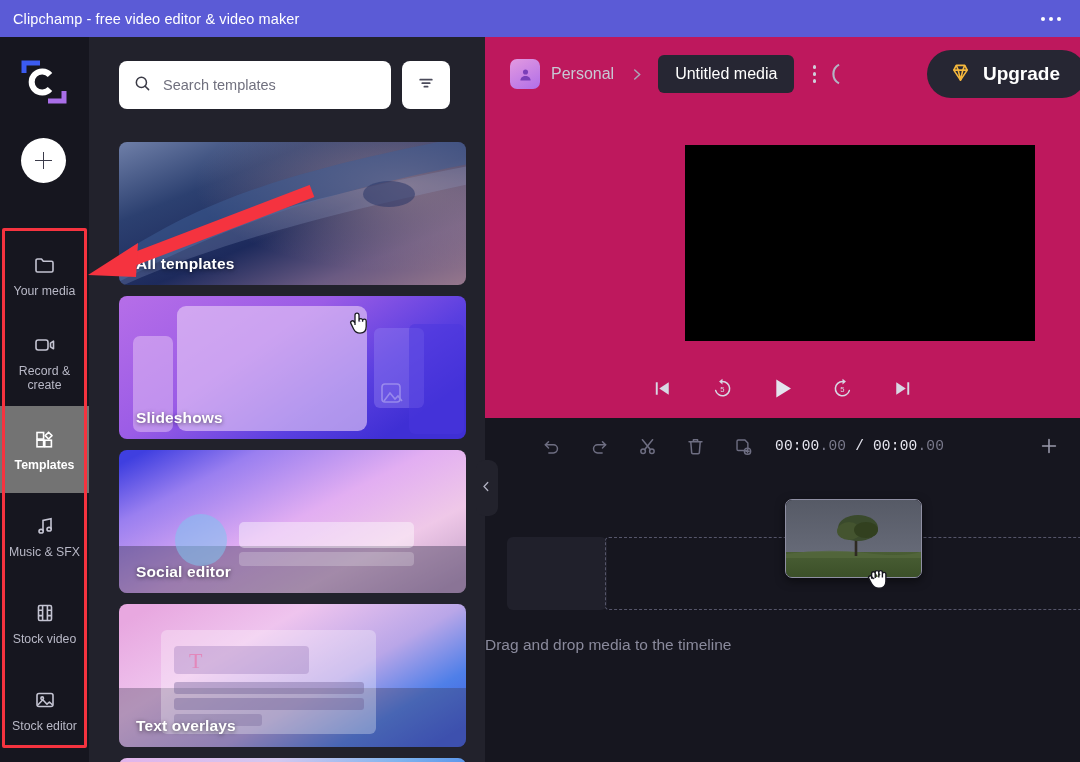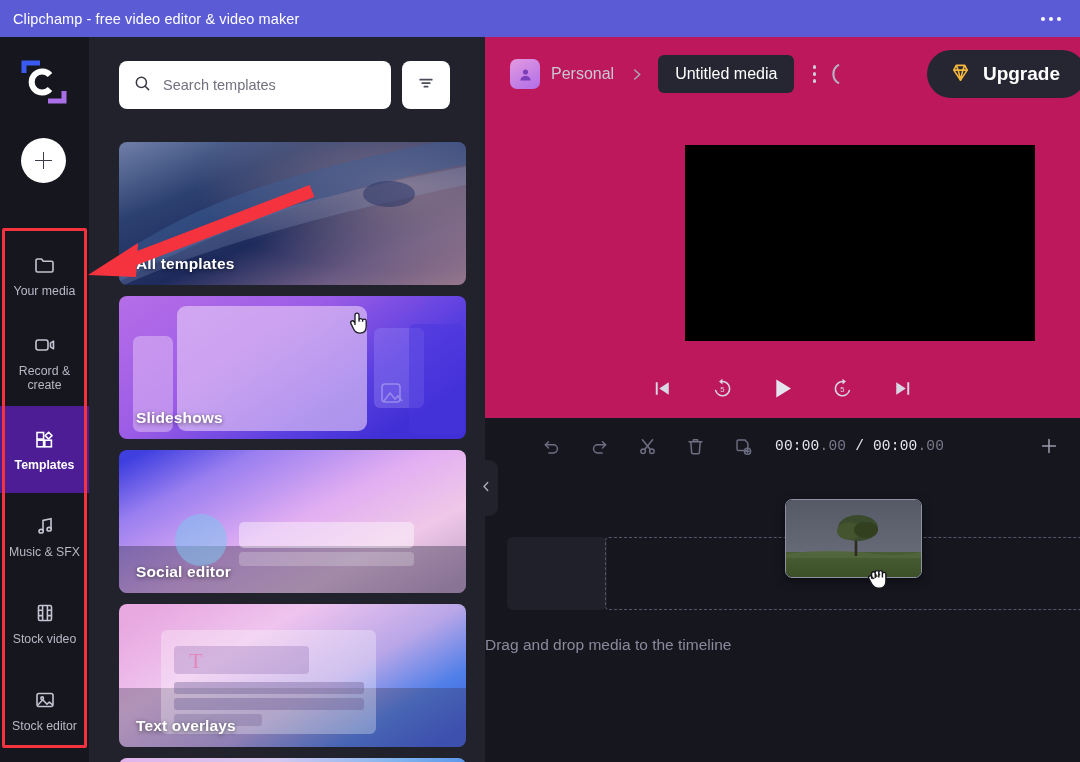--- a/index.html
+++ b/index.html
@@ -46,21 +46,21 @@
   .addbtn:before { width: 17px; height: 1.6px; }
   .addbtn:after { width: 1.6px; height: 17px; }
 
   .rail-items { position: absolute; left: 0; top: 195px; width: 89px; }
   .rail-item {
     width: 89px; min-height: 87px; display: flex; flex-direction: column;
     align-items: center; justify-content: center; gap: 7px;
     color: #b8b8c6; font-size: 12.3px; text-align: center; line-height: 1.18;
     cursor: pointer; padding: 6px 4px;
   }
-  .rail-item.selected { background: #4c1d95; color: #ffffff; font-weight: bold; }
+  .rail-item.selected { background: #737373; color: #ffffff; font-weight: bold; }
   .rail-item .ricon { width: 24px; height: 24px; display: block; }
   .rail-label { display: block; }
 
   
   .annot-box {
     position: absolute; left: 2px; top: 228px; width: 85px; height: 520px;
     border: 3px solid #f5333f; border-radius: 2px; pointer-events: none; z-index: 40;
   }
   .annot-arrow {
     position: absolute; left: 80px; top: 185px; width: 240px; height: 105px;

